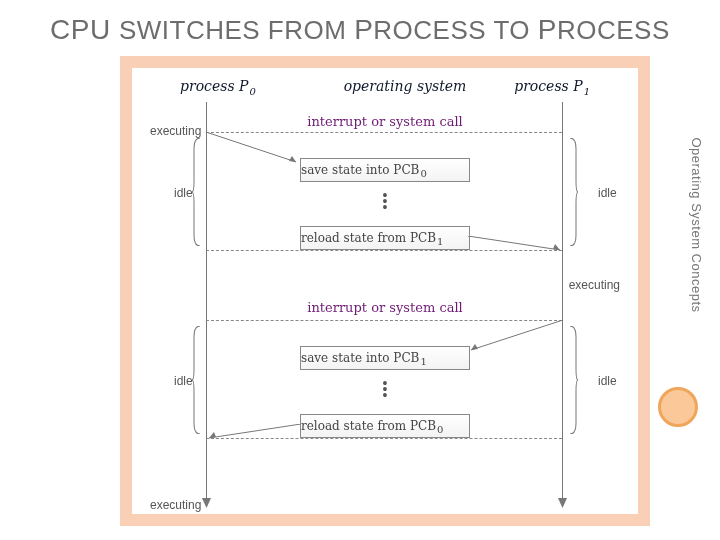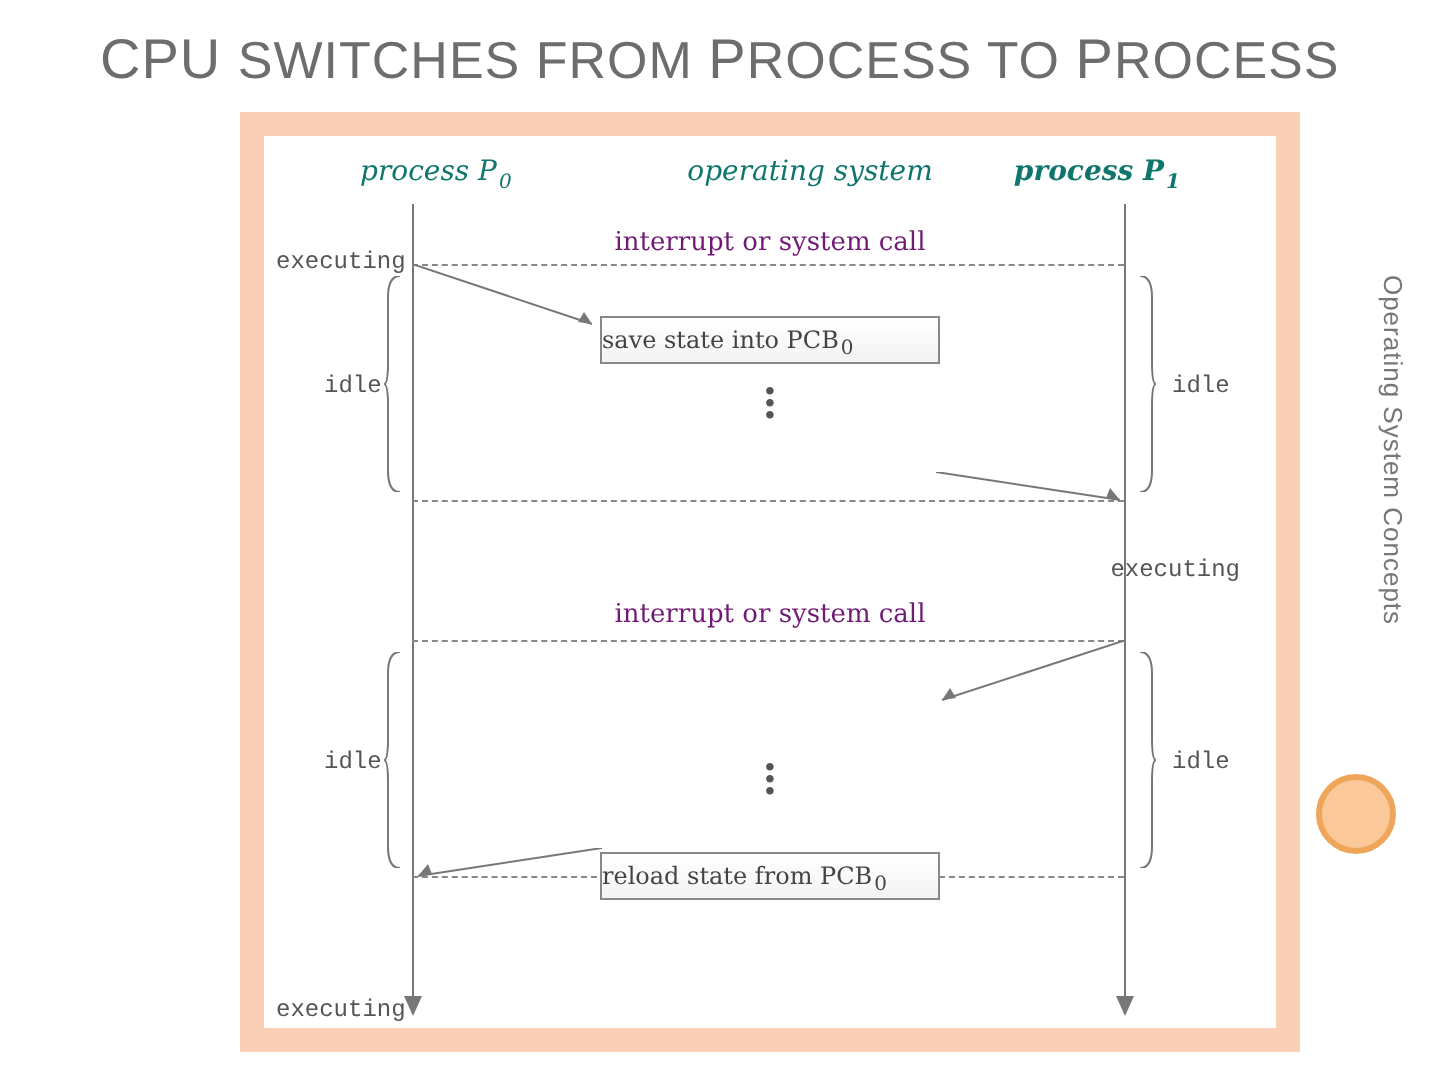--- a/index.html
+++ b/index.html
@@ -4,33 +4,33 @@
 <style>
   * { box-sizing:border-box; margin:0; padding:0; }
   body { width:720px; height:540px; font-family:Arial,Helvetica,sans-serif; background:#fff; color:#444; overflow:hidden; }
   .slide { position:relative; width:720px; height:449px; }
   .title { position:absolute; left:50px; top:14px; font-size:26px; letter-spacing:.5px; font-weight:400; color:#6d6d6d; }
   .title .big { font-size:28px; }
   .sidelabel { position:absolute; right:16px; top:50%; transform:translateY(-50%) rotate(0); writing-mode:vertical-rl; font-size:13px; color:#777; letter-spacing:.5px; }
   .bullet { position:absolute; right:22px; bottom:22px; width:40px; height:40px; border-radius:50%; background:#fbc899; border:3px solid #f0a65a; }
   .frame { position:absolute; left:120px; top:56px; width:530px; height:470px; border:12px solid #f9d0b6; background:#fff; }
   .diagram { position:absolute; inset:0; }
-  .hdr { font-family:"DejaVu Serif",Georgia,serif; font-style:italic; font-size:14px; color:#0f766e; position:absolute; top:10px; }
+  .hdr { font-family:"DejaVu Serif",Georgia,serif; font-style:italic; font-size:14px; color:#0f172a; position:absolute; top:10px; }
   .hdr.l { left:48px; }
   .hdr.c { left:0; right:0; text-align:center;padding-left:40px; }
-  .hdr.r { right:48px;font-weight:bold; }
+  .hdr.r { right:48px; }
   .sub { font-size:10px; vertical-align:sub; margin-left:1px; }
   .lane { position:absolute; top:34px; height:400px; width:1px; background:#777; }
   .lane.l { left:74px; }
   .lane.r { left:430px; }
   .action { position:absolute; left:0; right:0; text-align:center; font-family:"DejaVu Serif",Georgia,serif; font-size:13px; color:#701a75; }
   .pcbbox { position:absolute; left:50%; transform:translateX(-50%); width:170px; height:24px; border:1px solid #888; background:linear-gradient(#fff,#f3f3f3); font-family:"DejaVu Serif",Georgia,serif; font-size:12px; line-height:23px; color:#444; }
   .dots { position:absolute; left:0; right:0; text-align:center; font-size:14px; line-height:6px; color:#555; }
   .dots span{display:block;}
-  .state { position:absolute; font-family:Liberation Mono, monospace; font-size:12px; color:#555; }
+  .state { position:absolute; font-family:Liberation Sans, sans-serif; font-size:12px; color:#555;margin-left:12px; }
   .dashed { position:absolute; border-top:1px dashed #888; }
   .brace { position:absolute; width:10px; }
   .brace svg { width:100%; height:100%; }
 </style>
 </head>
 <body>
 
 <div class="slide">
 
   <div class="title">
@@ -64,29 +64,31 @@
         </svg>
 
       <div class="action" style="top:46px">interrupt or system call</div>
 
       <div class="pcbbox" style="top:90px"><span>save state into PCB</span><span class="sub">0</span></div>
       <div class="dots" style="top:124px">
           <span>•</span>
           <span>•</span>
           <span>•</span>
         </div>
+      <div class="pcbbox" style="top:158px"><span>reload state from PCB</span><span class="sub">1</span></div>
 
       <div class="action" style="top:232px">interrupt or system call</div>
 
+      <div class="pcbbox" style="top:278px"><span>save state into PCB</span><span class="sub">1</span></div>
       <div class="dots" style="top:312px">
           <span>•</span>
           <span>•</span>
           <span>•</span>
         </div>
-      <div class="pcbbox" style="top:358px"><span>reload state from PCB</span><span class="sub">0</span></div>
+      <div class="pcbbox" style="top:346px"><span>reload state from PCB</span><span class="sub">0</span></div>
 
       <div class="state" style="left:6px; top:56px">executing</div>
       <div class="state" style="left:6px; top:430px">executing</div>
       <div class="state" style="right:18px;top:210px">executing</div>
 
       <div class="brace" style="left:60px; top:70px;  height:108px"><svg viewBox="0 0 10 100" preserveAspectRatio="none">
             <path d="M8 0 Q2 0 2 10 L2 40 Q2 50 0 50 Q2 50 2 60 L2 90 Q2 100 8 100" fill="none" stroke="#777" stroke-width="1"></path>
           </svg></div>
       <div class="state" style="left:30px; top:118px">idle</div>
 

